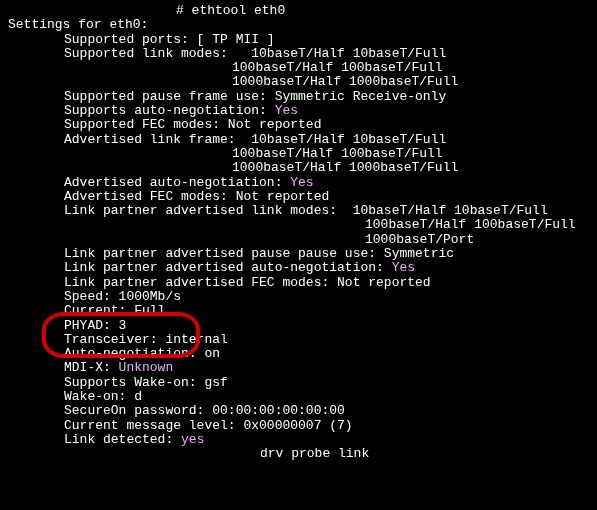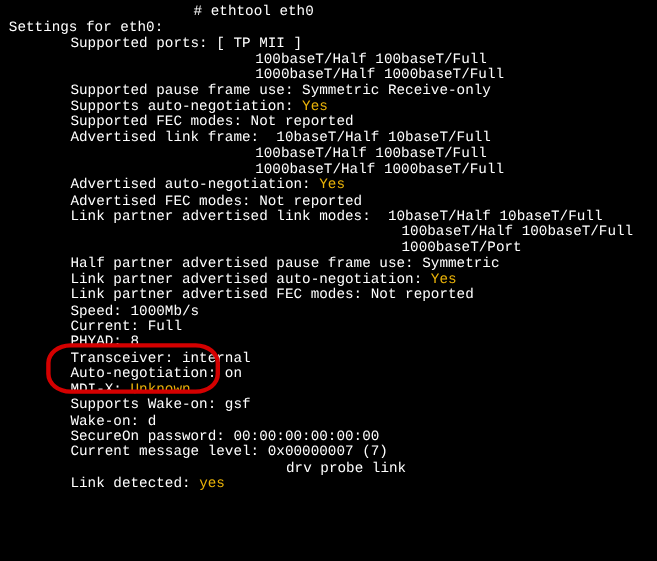--- a/index.html
+++ b/index.html
@@ -7,21 +7,21 @@
       color: #fff;
       font-family: "Courier New", Courier, monospace;
       font-size: 13px;
       line-height: 1.1;
       margin: 0;
       padding: 4px 8px 8px 8px;
       width: 597px;
       box-sizing: border-box;
       position: relative;
     }
-    .yellow { color: #eab308; margin-top: 36px; }
+    .yellow { color: #f0abfc; margin-top: 36px; }
     .highlight-box {
       position: absolute;
       border: 4px solid #d40000;
       border-radius: 22px / 18px;
       background: transparent;
       pointer-events: none;
     }
     .line { white-space: pre; }
     .indent0 { padding-left: 0; }
     .indent1 { padding-left: 56px; }
@@ -30,43 +30,44 @@
     .indent4 { padding-left: 357px; }
     .cmd-indent { padding-left: 168px; }
   </style>
 </head>
 <body>
 
 <div>
 <div class="line cmd-indent"># ethtool eth0</div>
 <div class="line indent0">Settings for eth0:</div>
 <div class="line indent1">Supported ports: [ TP MII ]</div>
+<div class="line indent1"><span>Supported link modes:   </span><span>10baseT/Half 10baseT/Full</span></div>
 <div class="line indent2">100baseT/Half 100baseT/Full</div>
 <div class="line indent2">1000baseT/Half 1000baseT/Full</div>
 <div class="line indent1">Supported pause frame use: Symmetric Receive-only</div>
 <div class="line indent1"><span>Supports auto-negotiation: </span><span class="yellow">Yes</span></div>
 <div class="line indent1">Supported FEC modes: Not reported</div>
 <div class="line indent1"><span>Advertised link frame:  </span><span>10baseT/Half 10baseT/Full</span></div>
 <div class="line indent2">100baseT/Half 100baseT/Full</div>
 <div class="line indent2">1000baseT/Half 1000baseT/Full</div>
 <div class="line indent1"><span>Advertised auto-negotiation: </span><span class="yellow">Yes</span></div>
 <div class="line indent1">Advertised FEC modes: Not reported</div>
 <div class="line indent1"><span>Link partner advertised link modes:  </span><span>10baseT/Half 10baseT/Full</span></div>
 <div class="line indent4">100baseT/Half 100baseT/Full</div>
 <div class="line indent4">1000baseT/Port</div>
-<div class="line indent1">Half partner advertised pause frame use: Symmetric</div>
+<div class="line indent1">Link partner advertised pause pause use: Symmetric</div>
 <div class="line indent1"><span>Link partner advertised auto-negotiation: </span><span class="yellow">Yes</span></div>
 <div class="line indent1">Link partner advertised FEC modes: Not reported</div>
 <div class="line indent1">Speed: 1000Mb/s</div>
 <div class="line indent1">Current: Full</div>
-<div class="line indent1">PHYAD: 8</div>
+<div class="line indent1">PHYAD: 3</div>
 <div class="line indent1">Transceiver: internal</div>
 <div class="line indent1">Auto-negotiation: on</div>
 <div class="line indent1"><span>MDI-X: </span><span class="yellow">Unknown</span></div>
 <div class="line indent1">Supports Wake-on: gsf</div>
 <div class="line indent1">Wake-on: d</div>
 <div class="line indent1">SecureOn password: 00:00:00:00:00:00</div>
 <div class="line indent1">Current message level: 0x00000007 (7)</div>
+<div class="line indent1"><span>Link detected: </span><span class="yellow">yes</span></div>
 <div class="line indent3">drv probe link</div>
-<div class="line indent1"><span>Link detected: </span><span class="yellow">yes</span></div>
 </div>
 
 <div class="highlight-box" style="left:42px; top:312px; width:150px; height:38px;"></div>
 
 </body></html>

